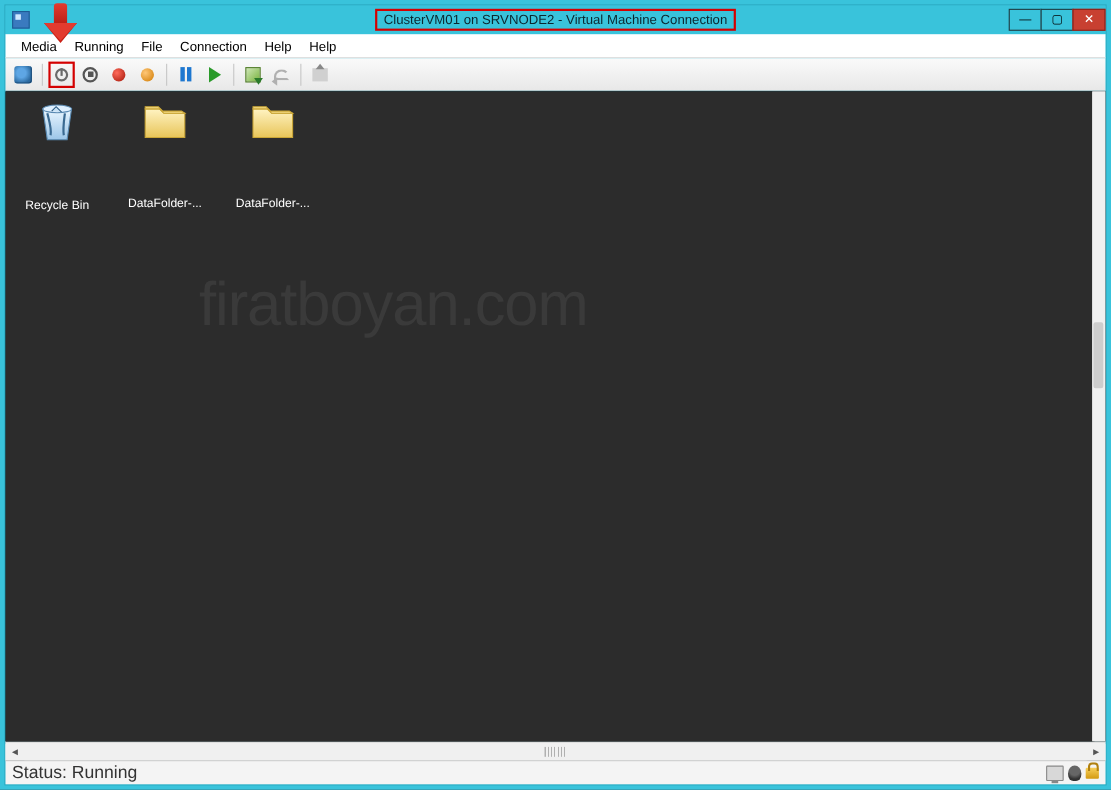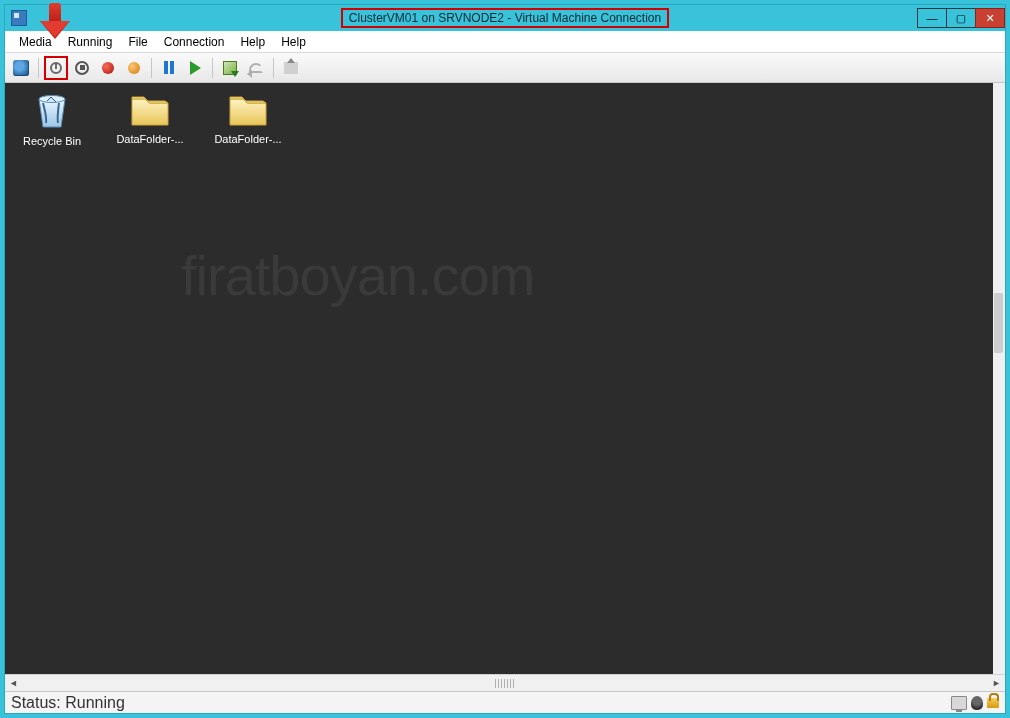--- a/index.html
+++ b/index.html
@@ -55,21 +55,21 @@
 
   
   .vm-area { flex:1; background:#000; position:relative; overflow:hidden;}
   .vm-inner { position:absolute; left:0; top:0; width:990px; height:600px; background:#2c2c2c;}
   .vm-right-edge{ position:absolute; right:0; top:0; width:12px; height:100%; background:#f0f0f0; display:flex; flex-direction:column;}
   .vm-scroll-track{ flex:1; background:#f0f0f0; position:relative;}
   .vm-scroll-thumb{ position:absolute; left:1px; width:9px; height:60px; top:210px; background:#cdcdcd; border-radius:2px;}
 
   .desk-icons { position:absolute; left:10px; top:6px; display:flex; gap:24px;}
   .desk-item { width:74px; display:flex; flex-direction:column; align-items:center; gap:4px; cursor:default;}
-  .desk-label { font-size:11px; color:#fff; text-align:center; white-space:nowrap; overflow:hidden; text-overflow:ellipsis; width:74px;}
+  .desk-label { font-size:11px; color:#fff; text-align:center; white-space:nowrap; overflow:hidden; text-overflow:ellipsis; width:74px;margin-top:46px;}
 
   .watermark { position:absolute; left:176px; top:160px; font-size:56px; font-weight:400; color:#3a3a3a; letter-spacing:-1px; user-select:none; font-family: "Segoe UI", sans-serif;}
 
   
   .h-scroll { height:17px; background:#f0f0f0; border-top:1px solid #d0d0d0; display:flex; align-items:center;}
   .h-btn { width:17px; height:15px; background:#f0f0f0; display:flex; align-items:center; justify-content:center; font-size:9px; color:#555;}
   .h-track { flex:1; height:15px; background:#f0f0f0; position:relative;}
   .h-thumb { position:absolute; left:0; width:100%; height:15px; background:#f0f0f0;}
   .h-grip { position:absolute; left:50%; top:3px; width:20px; height:9px; transform:translateX(-50%); background-image:repeating-linear-gradient(to right,#b0b0b0 0,#b0b0b0 1px,transparent 1px,transparent 3px);}
 

